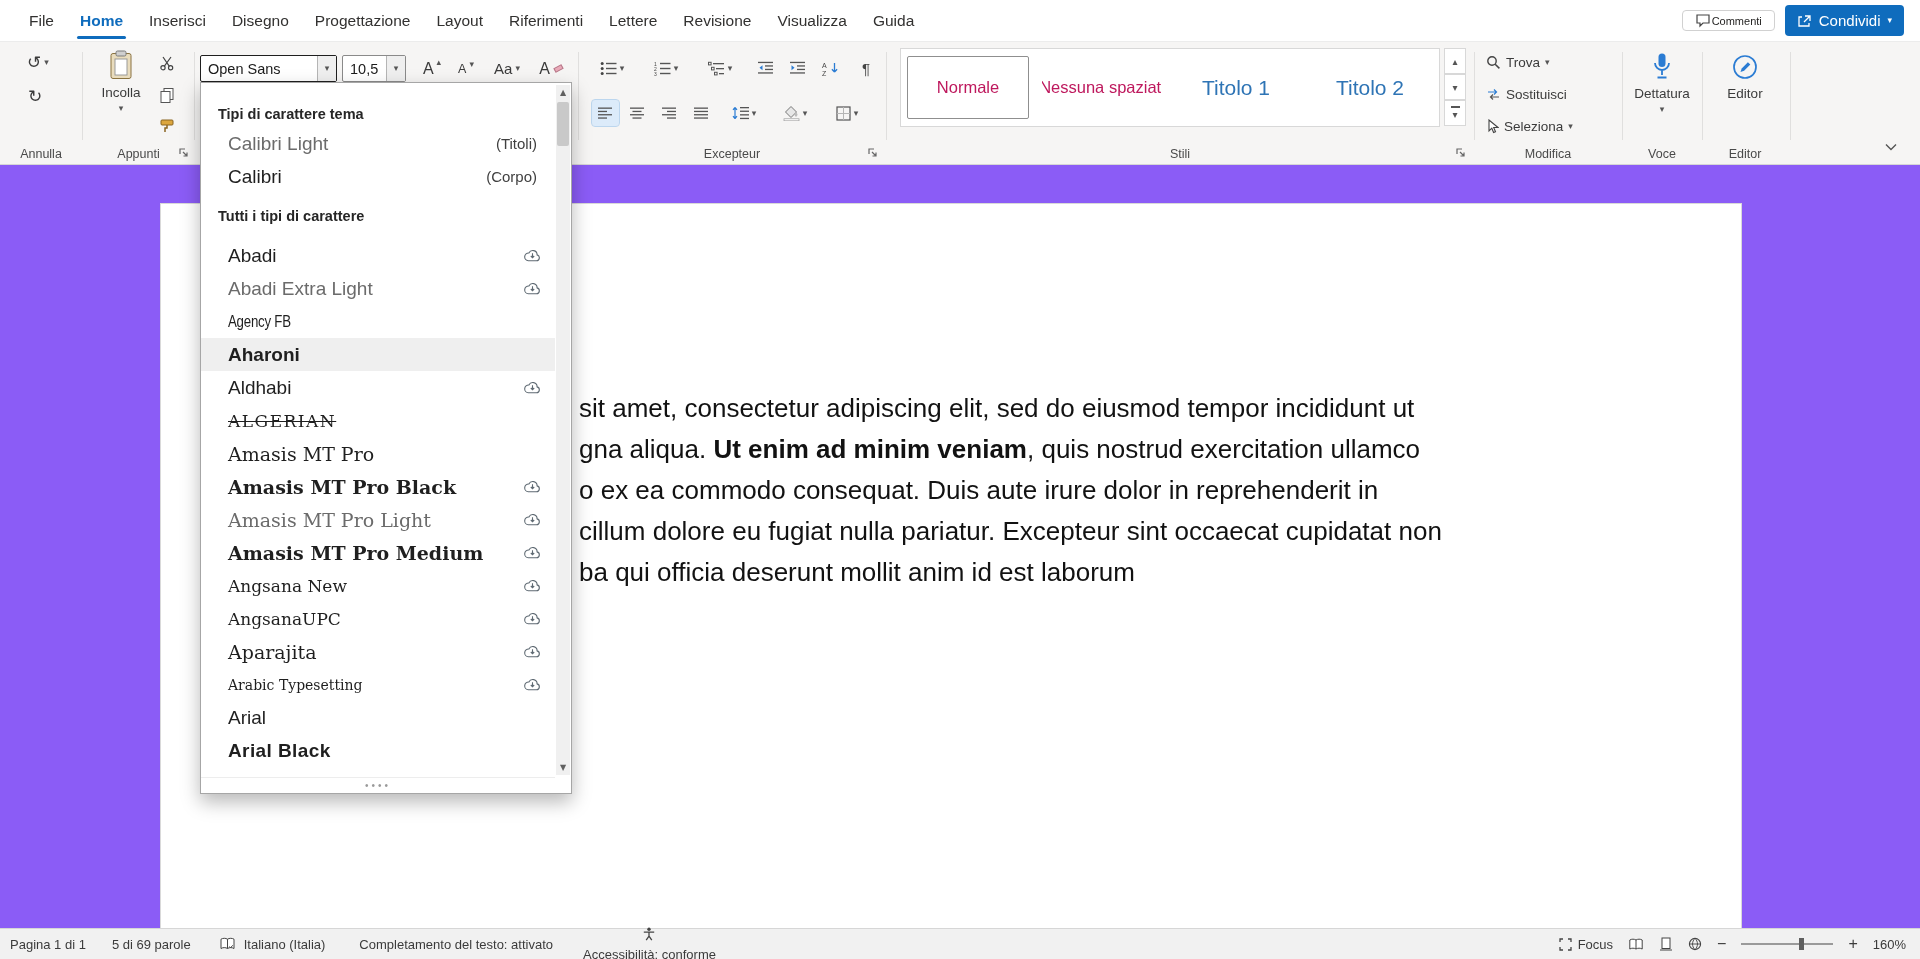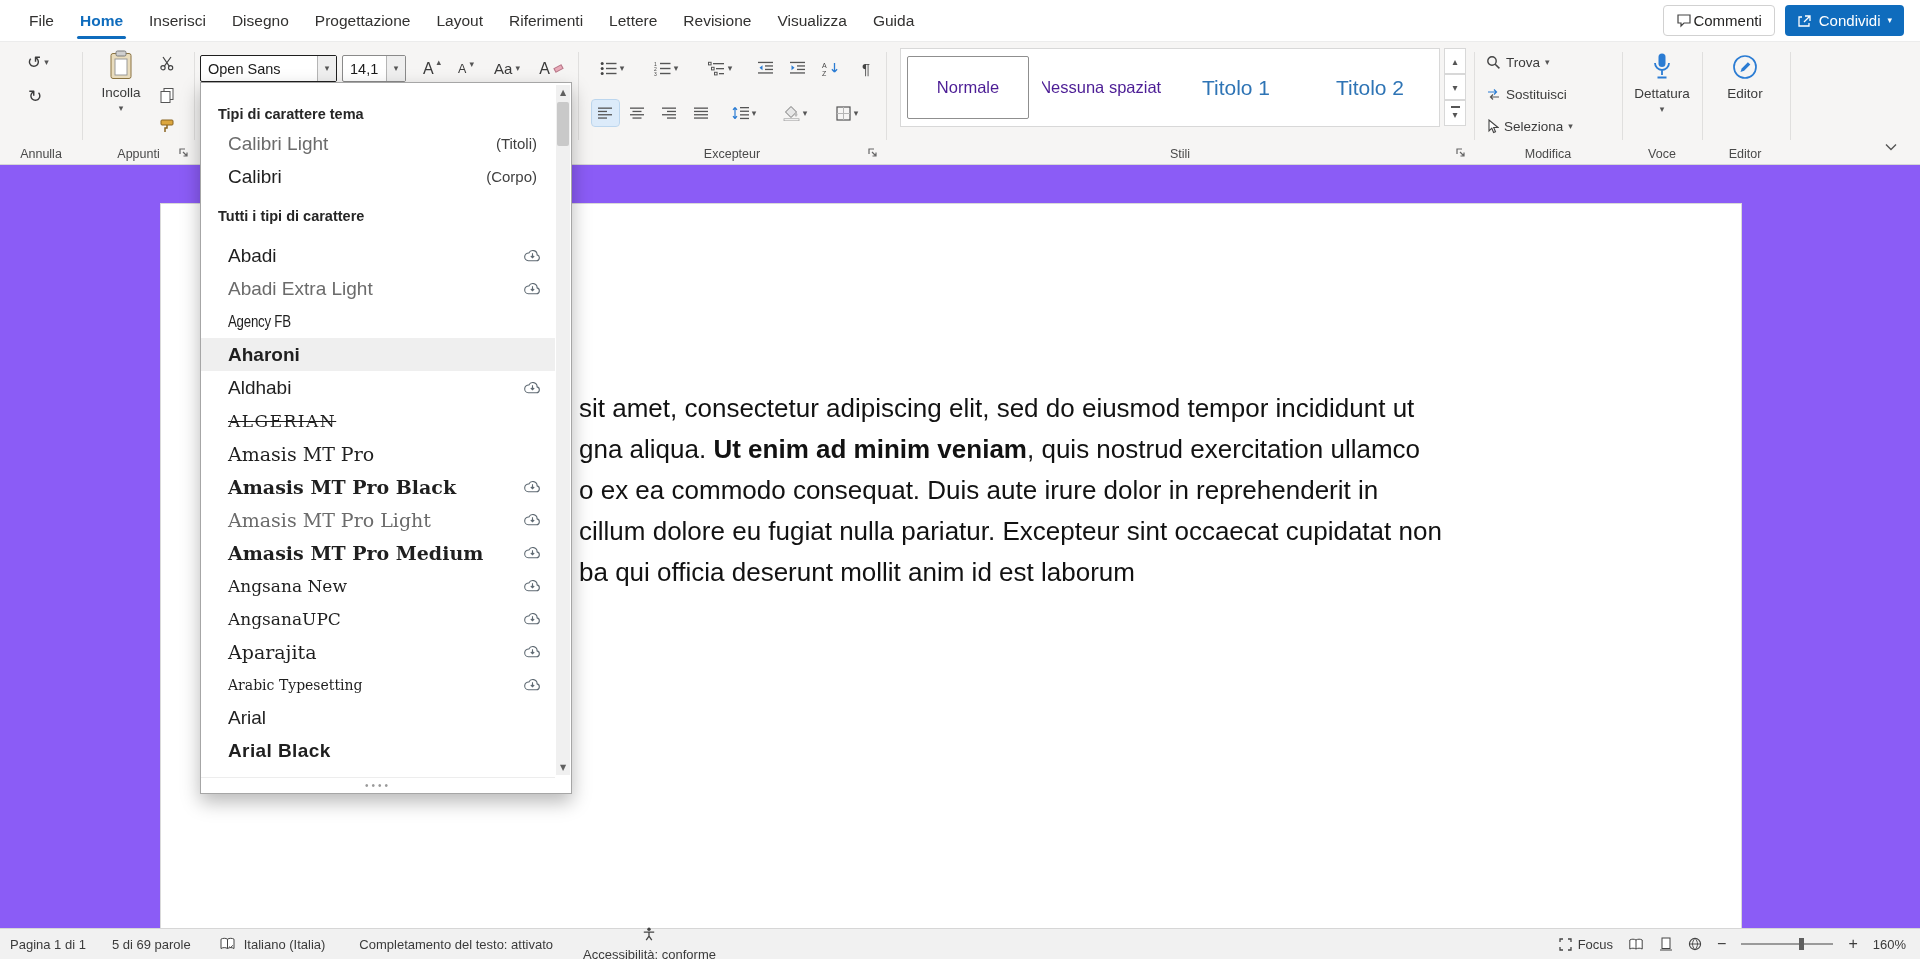--- a/index.html
+++ b/index.html
@@ -10,22 +10,22 @@
   
   .menubar { position:absolute; top:0; left:0; right:0; height:42px; background:#fff;
     display:flex; align-items:center; border-bottom:1px solid #ececec; }
   .menu-items { display:flex; align-items:center; padding-left:16px; height:100%; }
   .menu-item { position:relative; padding:0 13px; font-size:15.5px; color:#323130;
     height:100%; display:flex; align-items:center; cursor:default; }
   .menu-item.active { color:#0f6cbd; font-weight:600; }
   .menu-item.active::after { content:""; position:absolute; left:10px; right:10px; bottom:2px;
     height:3px; border-radius:2px; background:#0f6cbd; }
   .menubar-right { margin-left:auto; display:flex; align-items:center; gap:10px; padding-right:16px; }
-  .btn-comments { display:flex; align-items:center; gap:1px; height:31px; padding:0 12px;
-    border:1px solid #d1d1d1; border-radius:4px; background:#fff; font-size:15px; color:#252423; }
+  .btn-comments { display:flex; align-items:center; gap:1px; height:21px; padding:0 12px;
+    border:1px solid #d1d1d1; border-radius:4px; background:#fff; font-size:11px; color:#252423; }
   .btn-share { display:flex; align-items:center; gap:7px; height:31px; padding:0 12px;
     border:none; border-radius:4px; background:#0f6cbd; font-size:15px; color:#fff; }
 
   
   .ribbon { position:absolute; top:42px; left:0; right:0; height:123px; background:#f6f5f4;
     border-bottom:1px solid #d6d6d6; }
   .rgroup { position:absolute; top:0; bottom:0; }
   .rsep { position:absolute; top:10px; bottom:24px; width:1px; background:#e0dfde; }
   .glabel { position:absolute; bottom:3px; left:0; right:0; text-align:center;
     font-size:12.5px; color:#4a4a4a; white-space:nowrap; }
@@ -44,21 +44,21 @@
     border-left:1px solid #b5b5b5; background:#efefef; }
   .combo-name { border:1.5px solid #1f1f1f; border-radius:2px; }
   .combo-size { border:1px solid #8a8a8a; border-radius:2px; }
   .eraser { display:inline-block; width:9px; height:5px; background:#eaa9b8; border:1px solid #b57a8a;
     transform:rotate(-28deg); margin-left:1px; }
 
   
   .stylegal { position:absolute; background:#fff; border:1px solid #d8d8d8; display:flex;
     align-items:center; padding-left:6px; gap:12px; overflow:hidden; }
   .style-item { width:122px; height:63px; display:flex; align-items:center; justify-content:center;
-    font-size:16.5px; color:#4c1d95; border:1px solid transparent; border-radius:2px;
+    font-size:16.5px; color:#be185d; border:1px solid transparent; border-radius:2px;
     white-space:nowrap; overflow:hidden; background:#fff; }
   .style-item.sel { border-color:#8f8f8f; }
   .style-item.heading { color:#2e74b5; font-size:21px; font-weight:400; }
   .galarrows { position:absolute; display:flex; flex-direction:column; }
   .galarrow { width:22px; height:26px; display:flex; align-items:center; justify-content:center;
     border:1px solid #d8d8d8; background:#fff; color:#555; font-family:"DejaVu Sans",sans-serif; font-size:10px; }
   .rowbtn { position:absolute; display:flex; align-items:center; gap:5px; font-size:13.5px; color:#3b3b3b; }
 
   
   .doc-area { position:absolute; top:165px; left:0; right:0; bottom:31px; background:#8b5cf6; }
@@ -203,21 +203,21 @@
     <div class="rsep" style="left:194px;"></div>
 
     <div class="rgroup" style="left:194px;width:384px;">
       <div class="combo combo-name" style="left:6px;top:13px;width:137px;">
         <span class="cval">Open Sans</span>
         <span class="cdrop">
             <span class="chev">▾</span>
           </span>
       </div>
       <div class="combo combo-size" style="left:148px;top:13px;width:64px;">
-        <span class="cval">14,1</span>
+        <span class="cval">10,5</span>
         <span class="cdrop">
             <span class="chev">▾</span>
           </span>
       </div>
       <div class="icbtn" style="left:222px;top:13px;width:32px;height:27px;">
         <span style="font-size:16px;">A</span>
           <span class="chev" style="margin-top:-12px">▴</span>
       </div>
       <div class="icbtn" style="left:258px;top:13px;width:28px;height:27px;">
         <span style="font-size:12.5px;">A</span>

